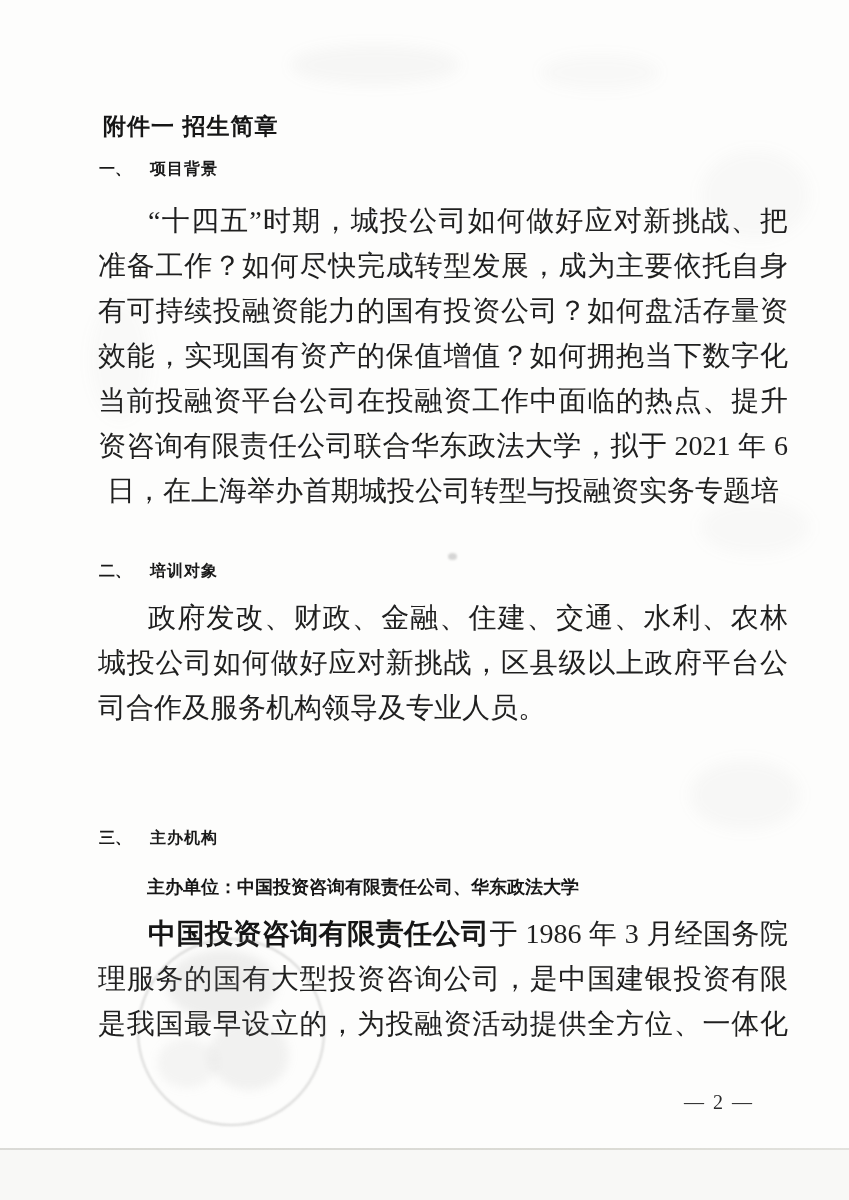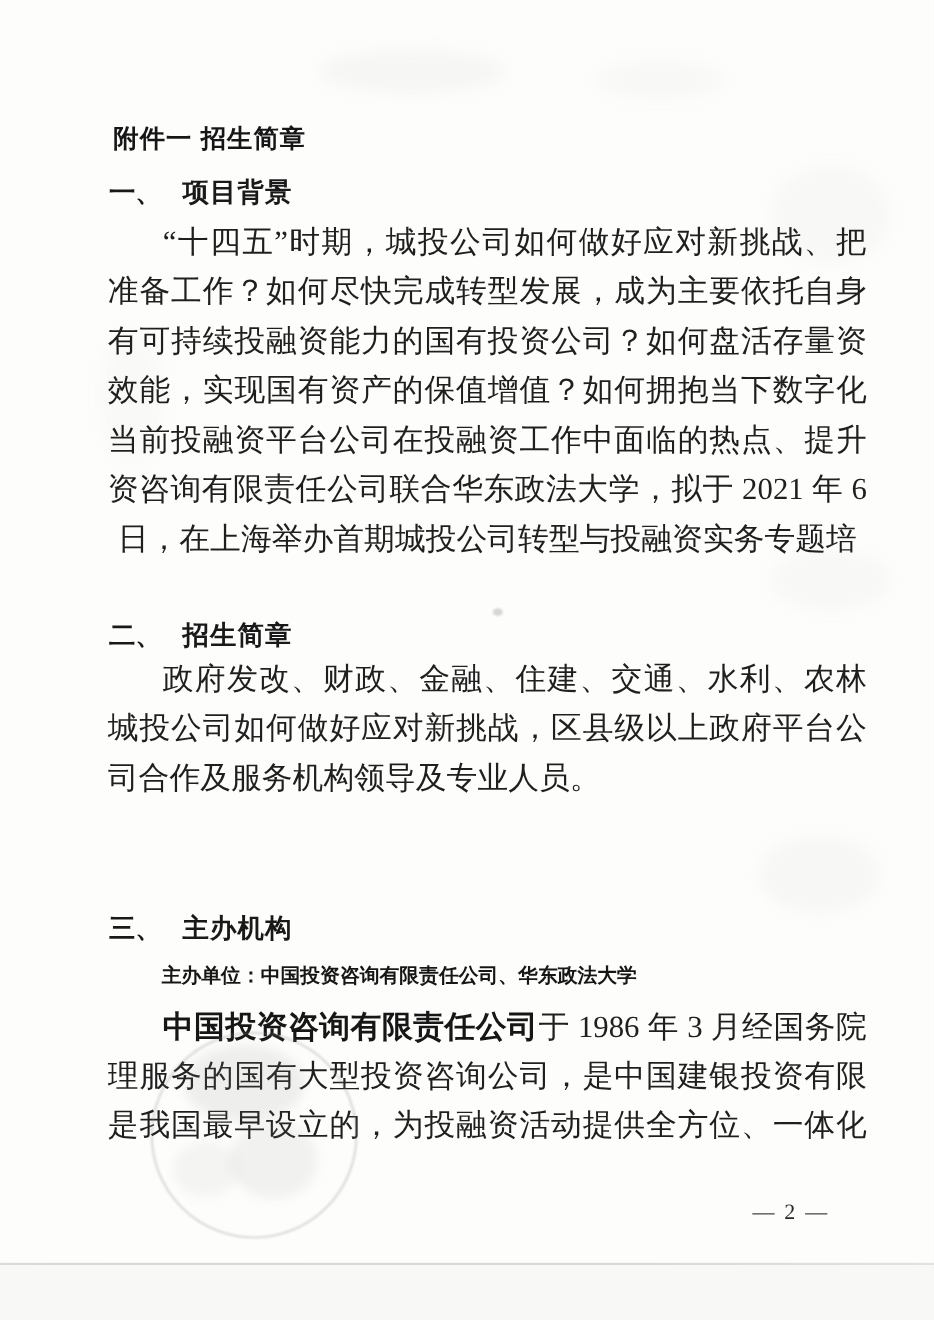--- a/index.html
+++ b/index.html
@@ -20,21 +20,21 @@
     font-family: "Liberation Sans", "DejaVu Sans", sans-serif;
     font-weight: bold;
     font-size: 23px;
     letter-spacing: 1px;
     color: #161616;
   }
   .sec-heading {
     left: 99px;
     font-family: "Liberation Sans", "DejaVu Sans", sans-serif;
     font-weight: bold;
-    font-size: 24px;
+    font-size: 16px;
     color: #191919;
     white-space: nowrap;
   }
   .sec-heading .sec-txt { margin-left: 19px; letter-spacing: 1px; }
   .para {
     left: 98px;
     width: 690px;
     font-size: 28px;
     line-height: 45px;
     color: #1f1f1f;
@@ -132,21 +132,21 @@
     <div class="line ind">“十四五”时期，城投公司如何做好应对新挑战、把握新机遇的</div>
     <div class="line">准备工作？如何尽快完成转型发展，成为主要依托自身资产质量的具</div>
     <div class="line">有可持续投融资能力的国有投资公司？如何盘活存量资产，提升管理</div>
     <div class="line">效能，实现国有资产的保值增值？如何拥抱当下数字化大潮流？聚焦</div>
     <div class="line">当前投融资平台公司在投融资工作中面临的热点、提升管理，中国投</div>
     <div class="line">资咨询有限责任公司联合华东政法大学，拟于 2021 年 6 月 7 日-17</div>
     <div class="line nj">日，在上海举办首期城投公司转型与投融资实务专题培训班。</div>
   </div>
 
   <div class="abs sec-heading" style="top:561px;">
-    <span class="sec-num">二、</span><span class="sec-txt">招生简章</span>
+    <span class="sec-num">二、</span><span class="sec-txt">培训对象</span>
   </div>
   <div class="abs para" style="top:595px;">
     <div class="line ind">政府发改、财政、金融、住建、交通、水利、农林等部门分管投</div>
     <div class="line">城投公司如何做好应对新挑战，区县级以上政府平台公司、各类新</div>
     <div class="line nj">司合作及服务机构领导及专业人员。</div>
   </div>
 
   <div class="abs sec-heading" style="top:828px;text-align:center;">
     <span class="sec-num">三、</span><span class="sec-txt">主办机构</span>
   </div>

